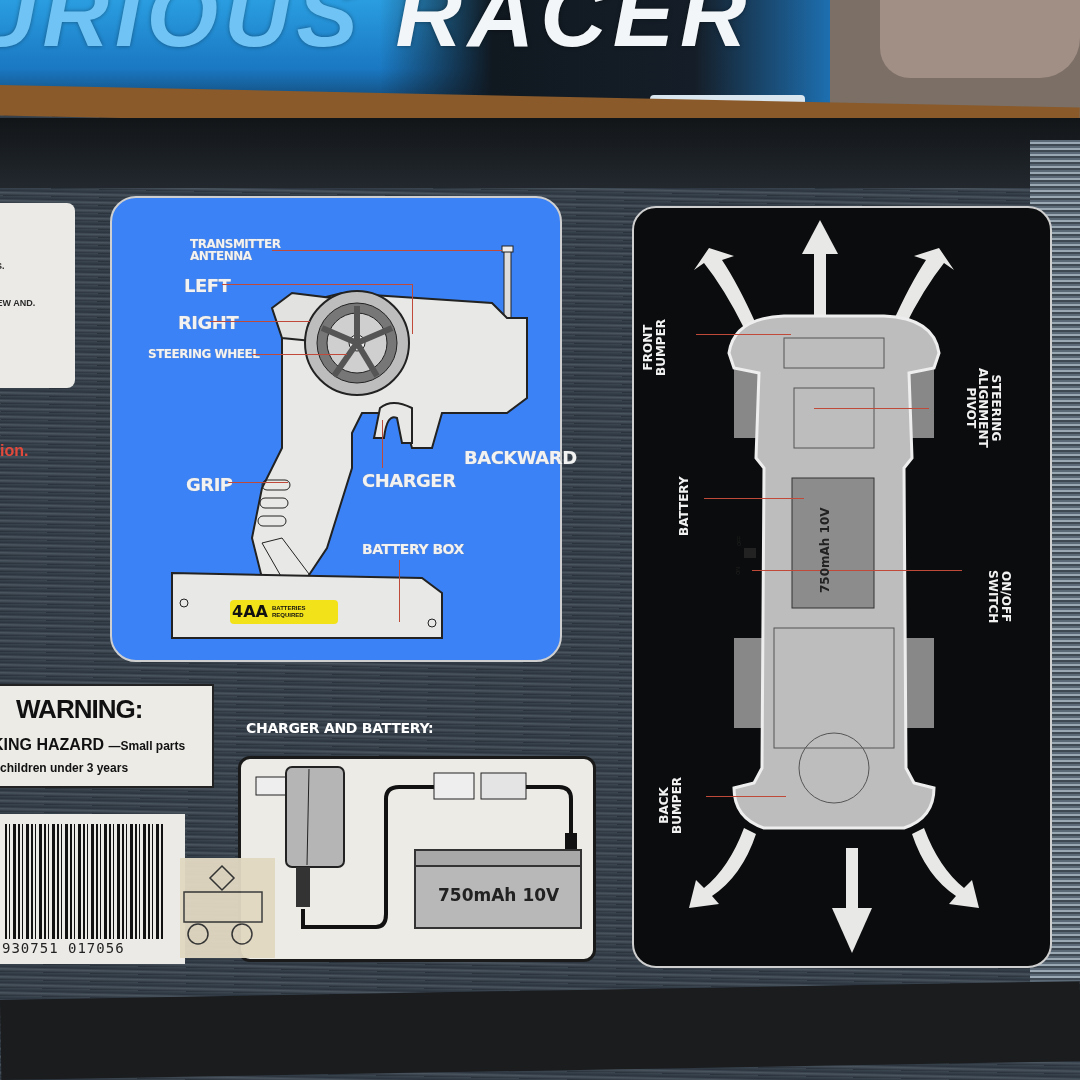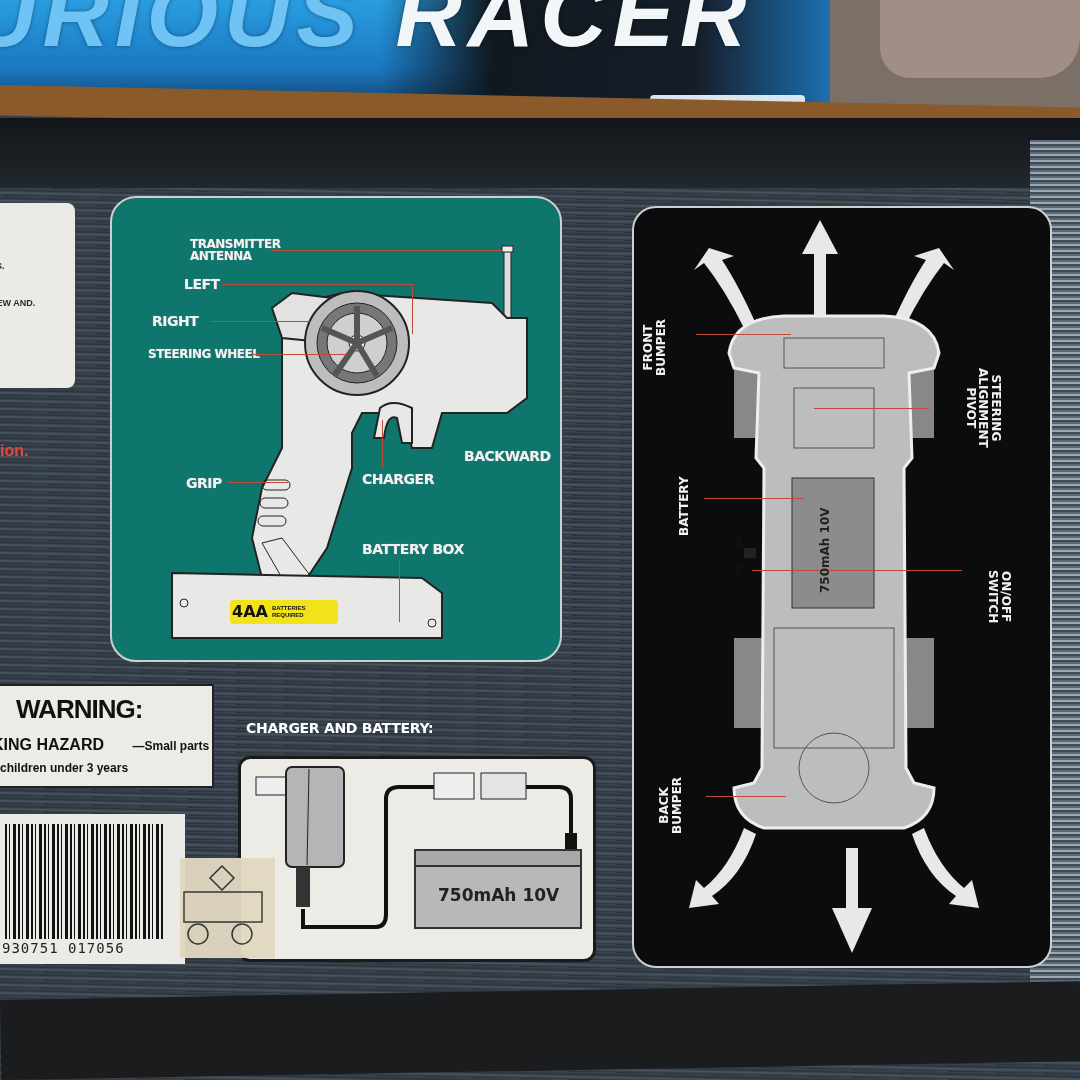--- a/index.html
+++ b/index.html
@@ -20,30 +20,30 @@
   
   .panel { position: absolute; left: -20px; top: 115px; width: 1120px; height: 990px; background: repeating-linear-gradient(180deg,#3a4550 0px,#2c353f 3px,#4a5560 5px,#2a323b 8px); transform: rotate(1.2deg); transform-origin: left top; }
   .panel-dark-top { position: absolute; left: 0; top: 118px; width: 1080px; height: 70px; background: linear-gradient(180deg,#121518,#22282e); }
 
   
   .info-card { position: absolute; left: -10px; top: 203px; width: 85px; height: 185px; background: #ebeae6; border-radius: 0 8px 8px 0; }
   .info-card .line { position: absolute; left: 0; font-size: 9px; font-weight: 700; color: #2a2a2a; white-space: nowrap; }
   .red-text { position: absolute; left: 0; top: 442px; font-size: 16px; font-weight: 900; color: #e34a3c; }
 
   
-  .remote-panel { position: absolute; left: 110px; top: 196px; width: 452px; height: 466px; background: #0f766e; border-radius: 26px; border: 2px solid #cfcfcf; }
-  .lbl { position: absolute; color: #f2f2f2; font-weight: 900; font-size: 14px; font-family: "DejaVu Sans", sans-serif; letter-spacing: -0.5px; line-height: 1; text-shadow: 0 0 1px #999; }
+  .remote-panel { position: absolute; left: 110px; top: 196px; width: 452px; height: 466px; background: #3b82f6; border-radius: 26px; border: 2px solid #cfcfcf; }
+  .lbl { position: absolute; color: #f2f2f2; font-weight: 900; font-size: 18px; font-family: "DejaVu Sans", sans-serif; letter-spacing: -0.5px; line-height: 1; text-shadow: 0 0 1px #999; }
   .lead { position: absolute; height: 1px; background: #c04a3a; }
   .lead-v { position: absolute; width: 1px; background: #c04a3a; }
 
   
   .warning { position: absolute; left: -10px; top: 684px; width: 224px; height: 104px; background: #ecebe6; border: 2px solid #222; }
   .warning .w1 { position: absolute; left: 24px; top: 8px; font-size: 26px; font-weight: 900; font-family: Liberation Sans, sans-serif; color: #111; letter-spacing: -1px; }
   .warning .w2 { position: absolute; left: 0; top: 50px; font-size: 16px; font-weight: 900; color: #111; white-space: nowrap; }
-  .warning .w2 small { font-size: 12px; margin-left: 24px; }
+  .warning .w2 small { font-size: 12px; }
   .warning .w3 { position: absolute; left: 0; top: 75px; font-size: 12px; font-weight: 700; color: #111; white-space: nowrap; }
 
   .charger-title { position: absolute; left: 246px; top: 720px; font-size: 14px; font-weight: 900; color: #ffffff; letter-spacing: -0.3px; font-family: "DejaVu Sans", sans-serif; }
   .charger-panel { position: absolute; left: 238px; top: 756px; width: 358px; height: 206px; background: #ecebe6; border: 3px solid #1a1a1a; border-radius: 12px; }
   .battery-box { position: absolute; left: 173px; top: 90px; width: 168px; height: 80px; background: #b8b8b8; border: 2px solid #333; }
   .battery-box .cap { position: absolute; left: 0; top: 0; width: 100%; height: 16px; background: #a8a8a8; border-bottom: 2px solid #333; }
   .battery-box span { position: absolute; left: 22px; top: 34px; font-size: 17px; font-weight: 900; color: #222; font-family: "DejaVu Sans", sans-serif; }
 
   
   .barcode { position: absolute; left: -10px; top: 814px; width: 195px; height: 150px; background: #ebeae6; }
@@ -115,21 +115,21 @@
     <rect x="118" y="402" width="108" height="24" rx="4" fill="#f2e21a"></rect>
   </svg>
   <div class="lbl" style="left:78px;top:40px;font-size:12px">
       <div>TRANSMITTER</div>
       <div>ANTENNA</div>
     </div>
   <div class="lead" style="left:160px;top:52px;width:230px"></div>
   <div class="lbl" style="left:72px;top:79px">LEFT</div>
   <div class="lead" style="left:110px;top:86px;width:190px"></div>
   <div class="lead-v" style="left:300px;top:86px;height:50px"></div>
-  <div class="lbl" style="left:40px;top:116px">RIGHT</div>
+  <div class="lbl" style="left:66px;top:116px">RIGHT</div>
   <div class="lead" style="left:98px;top:123px;width:100px"></div>
   <div class="lbl" style="left:36px;top:150px;font-size:12px">STEERING WHEEL</div>
   <div class="lead" style="left:140px;top:156px;width:95px"></div>
   <div class="lbl" style="left:250px;top:274px">CHARGER</div>
   <div class="lead-v" style="left:270px;top:222px;height:48px"></div>
   <div class="lbl" style="left:352px;top:251px">BACKWARD</div>
   <div class="lbl" style="left:74px;top:278px">GRIP</div>
   <div class="lead" style="left:116px;top:284px;width:60px"></div>
   <div class="lbl" style="left:250px;top:344px;font-size:14px">BATTERY BOX</div>
   <div class="lead-v" style="left:287px;top:362px;height:62px"></div>

